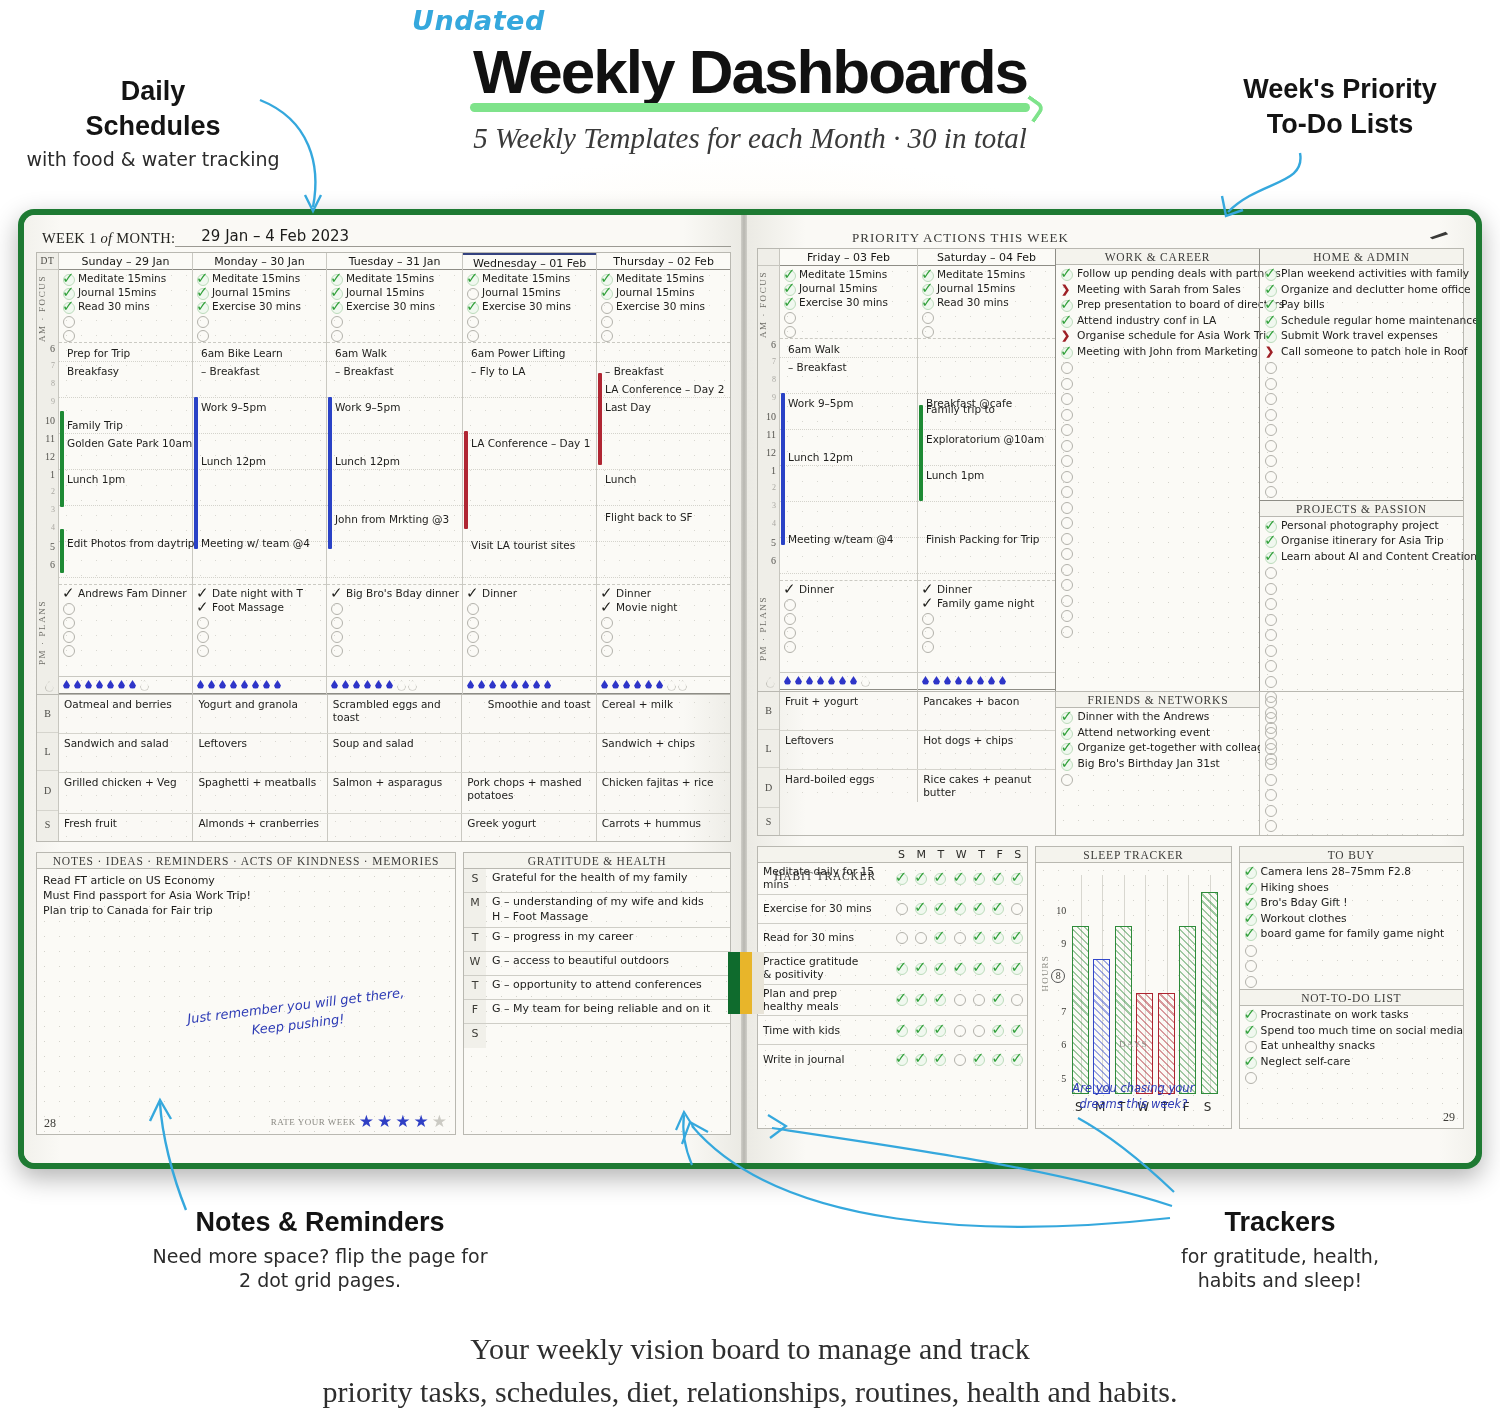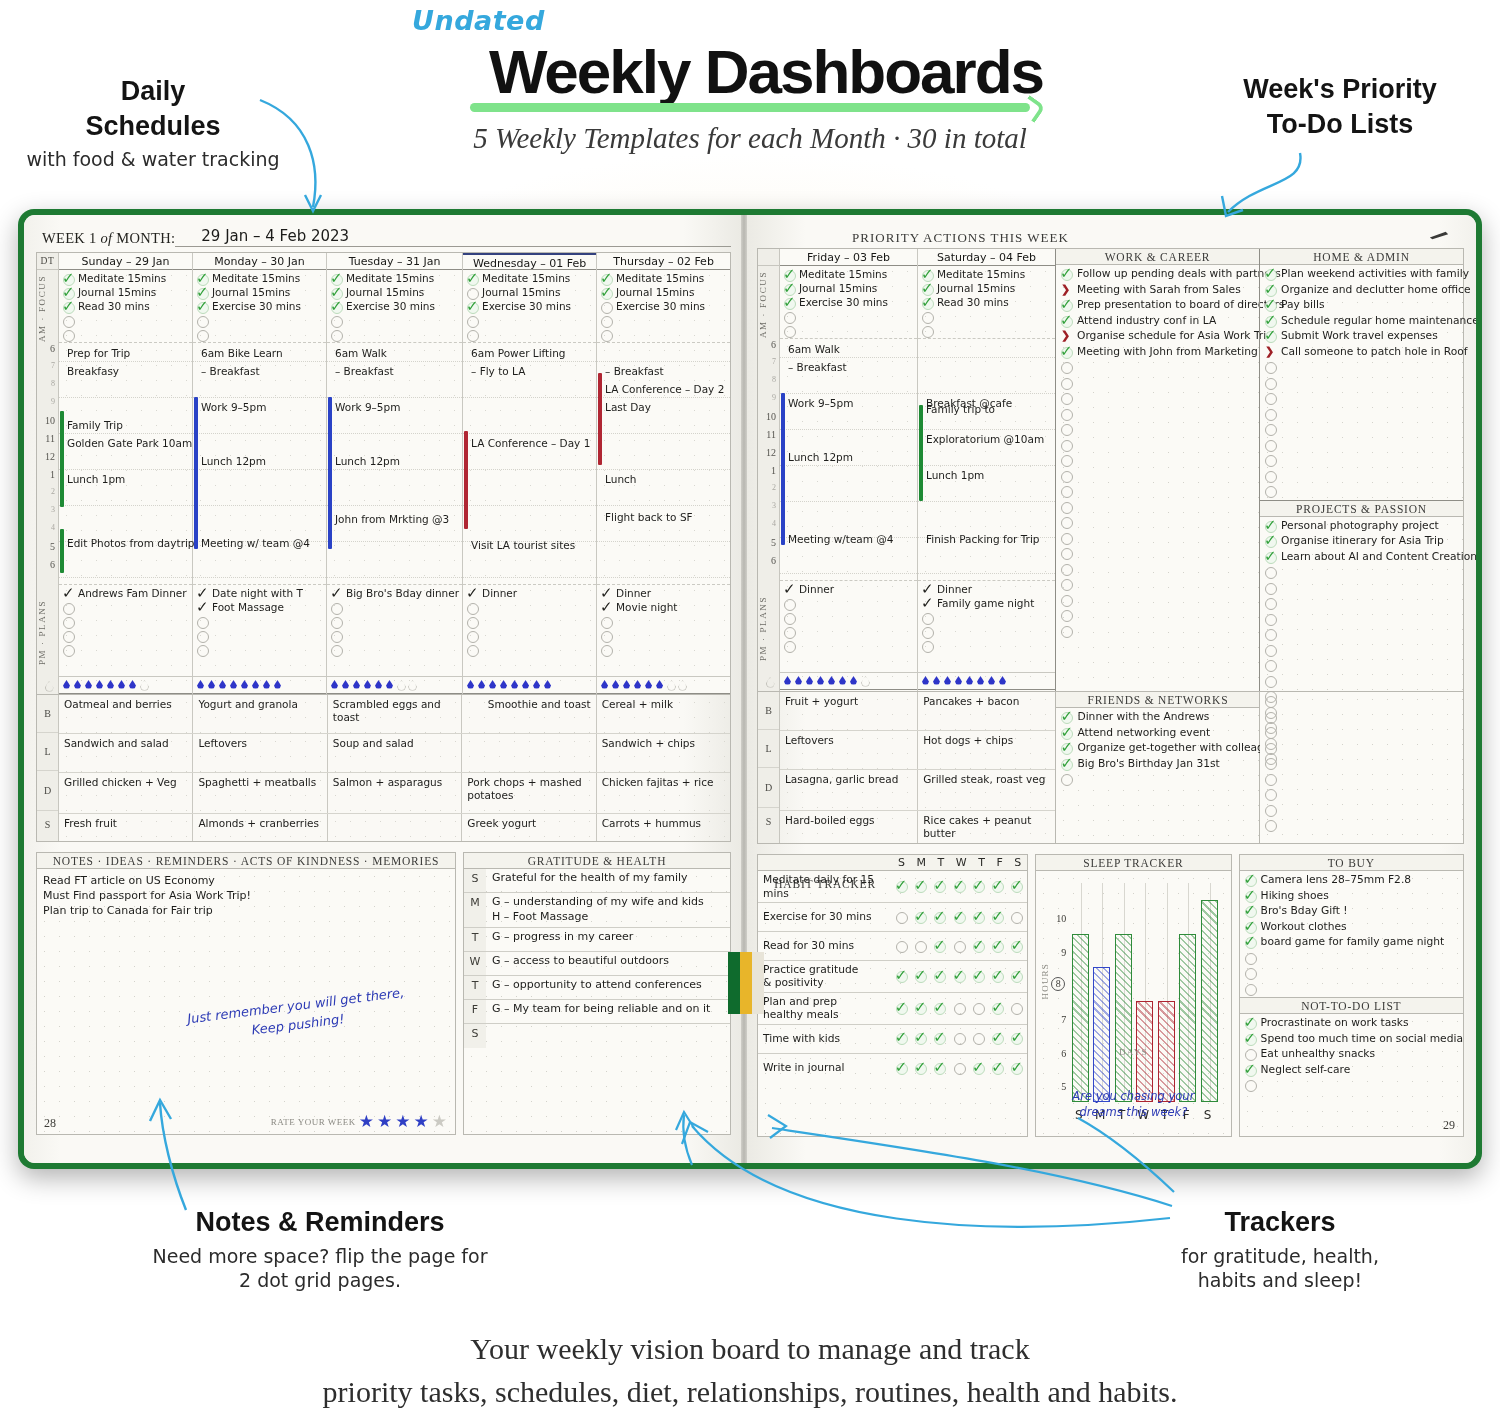--- a/index.html
+++ b/index.html
@@ -9,21 +9,21 @@
     background:#ffffff;
     position:relative; overflow:hidden;
   }
   .glow{position:absolute;left:300px;top:150px;width:900px;height:420px;border-radius:50%;
     background:radial-gradient(ellipse at center, rgba(250,243,225,.85) 0%, rgba(255,255,255,0) 70%);z-index:0;}
 
   
   .hdr{position:absolute;top:0;left:0;width:1368px;height:210px;z-index:5;}
   .undated{position:absolute;left:412px;top:5px;font-family:"DejaVu Sans",sans-serif;
     font-size:27px;color:#35a8dd;font-style:italic;font-weight:bold;letter-spacing:.5px;}
-  .maintitle{position:absolute;left:396px;top:36px;width:740px;text-align:center;
+  .maintitle{position:absolute;left:380px;top:36px;width:740px;text-align:center;
     font-size:62px;font-weight:bold;letter-spacing:-2px;color:#111;}
   .underline{position:absolute;left:470px;top:103px;width:560px;height:9px;border-radius:5px;
     background:#7fe38b;}
   .underline:after{content:"";position:absolute;right:-12px;top:-4px;width:16px;height:16px;
     border:4px solid #7fe38b;border-left:none;border-bottom:none;border-radius:0 8px 0 0;transform:rotate(35deg);}
   .subtitle{position:absolute;left:380px;top:122px;width:740px;text-align:center;
     font-family:"Liberation Serif",serif;font-style:italic;font-size:29px;color:#3a3a3a;}
 
   .callout{position:absolute;text-align:center;z-index:6;}
   .callout .big{font-size:27px;font-weight:bold;color:#141414;line-height:1.28;}
@@ -1149,24 +1149,20 @@
                 <div style="height: 27px; border-bottom: none;">S</div>
               </div>
               <div class="mealrows">
                 <div class="mealrow" style="min-height: 38px;">
                   <div class="mealcell" style="min-height: 38px;">Fruit + yogurt</div>
                   <div class="mealcell" style="min-height: 38px;">Pancakes + bacon</div>
                 </div>
                 <div class="mealrow" style="min-height: 38px;">
                   <div class="mealcell" style="min-height: 38px;">Leftovers</div>
                   <div class="mealcell" style="min-height: 38px;">Hot dogs + chips</div>
-                </div>
-                <div class="mealrow" style="min-height: 40px;">
-                  <div class="mealcell" style="min-height: 40px;">Lasagna, garlic bread</div>
-                  <div class="mealcell" style="min-height: 40px;">Grilled steak, roast veg</div>
                 </div>
                 <div class="mealrow" style="min-height: 27px;">
                   <div class="mealcell" style="min-height: 27px;">Hard-boiled eggs</div>
                   <div class="mealcell" style="min-height: 27px;">Rice cakes + peanut butter</div>
                 </div>
               </div>
             </div>
           </div>
           <div style="width: 204px; border-right: 1px solid rgb(185, 184, 177); border-bottom: 1px solid rgb(185, 184, 177); border-image: initial; border-top: none; border-left: none; display: flex; flex-direction: column; background: rgb(251, 250, 246);">
             <div class="boxhd serifcap">FRIENDS &amp; NETWORKS</div>

